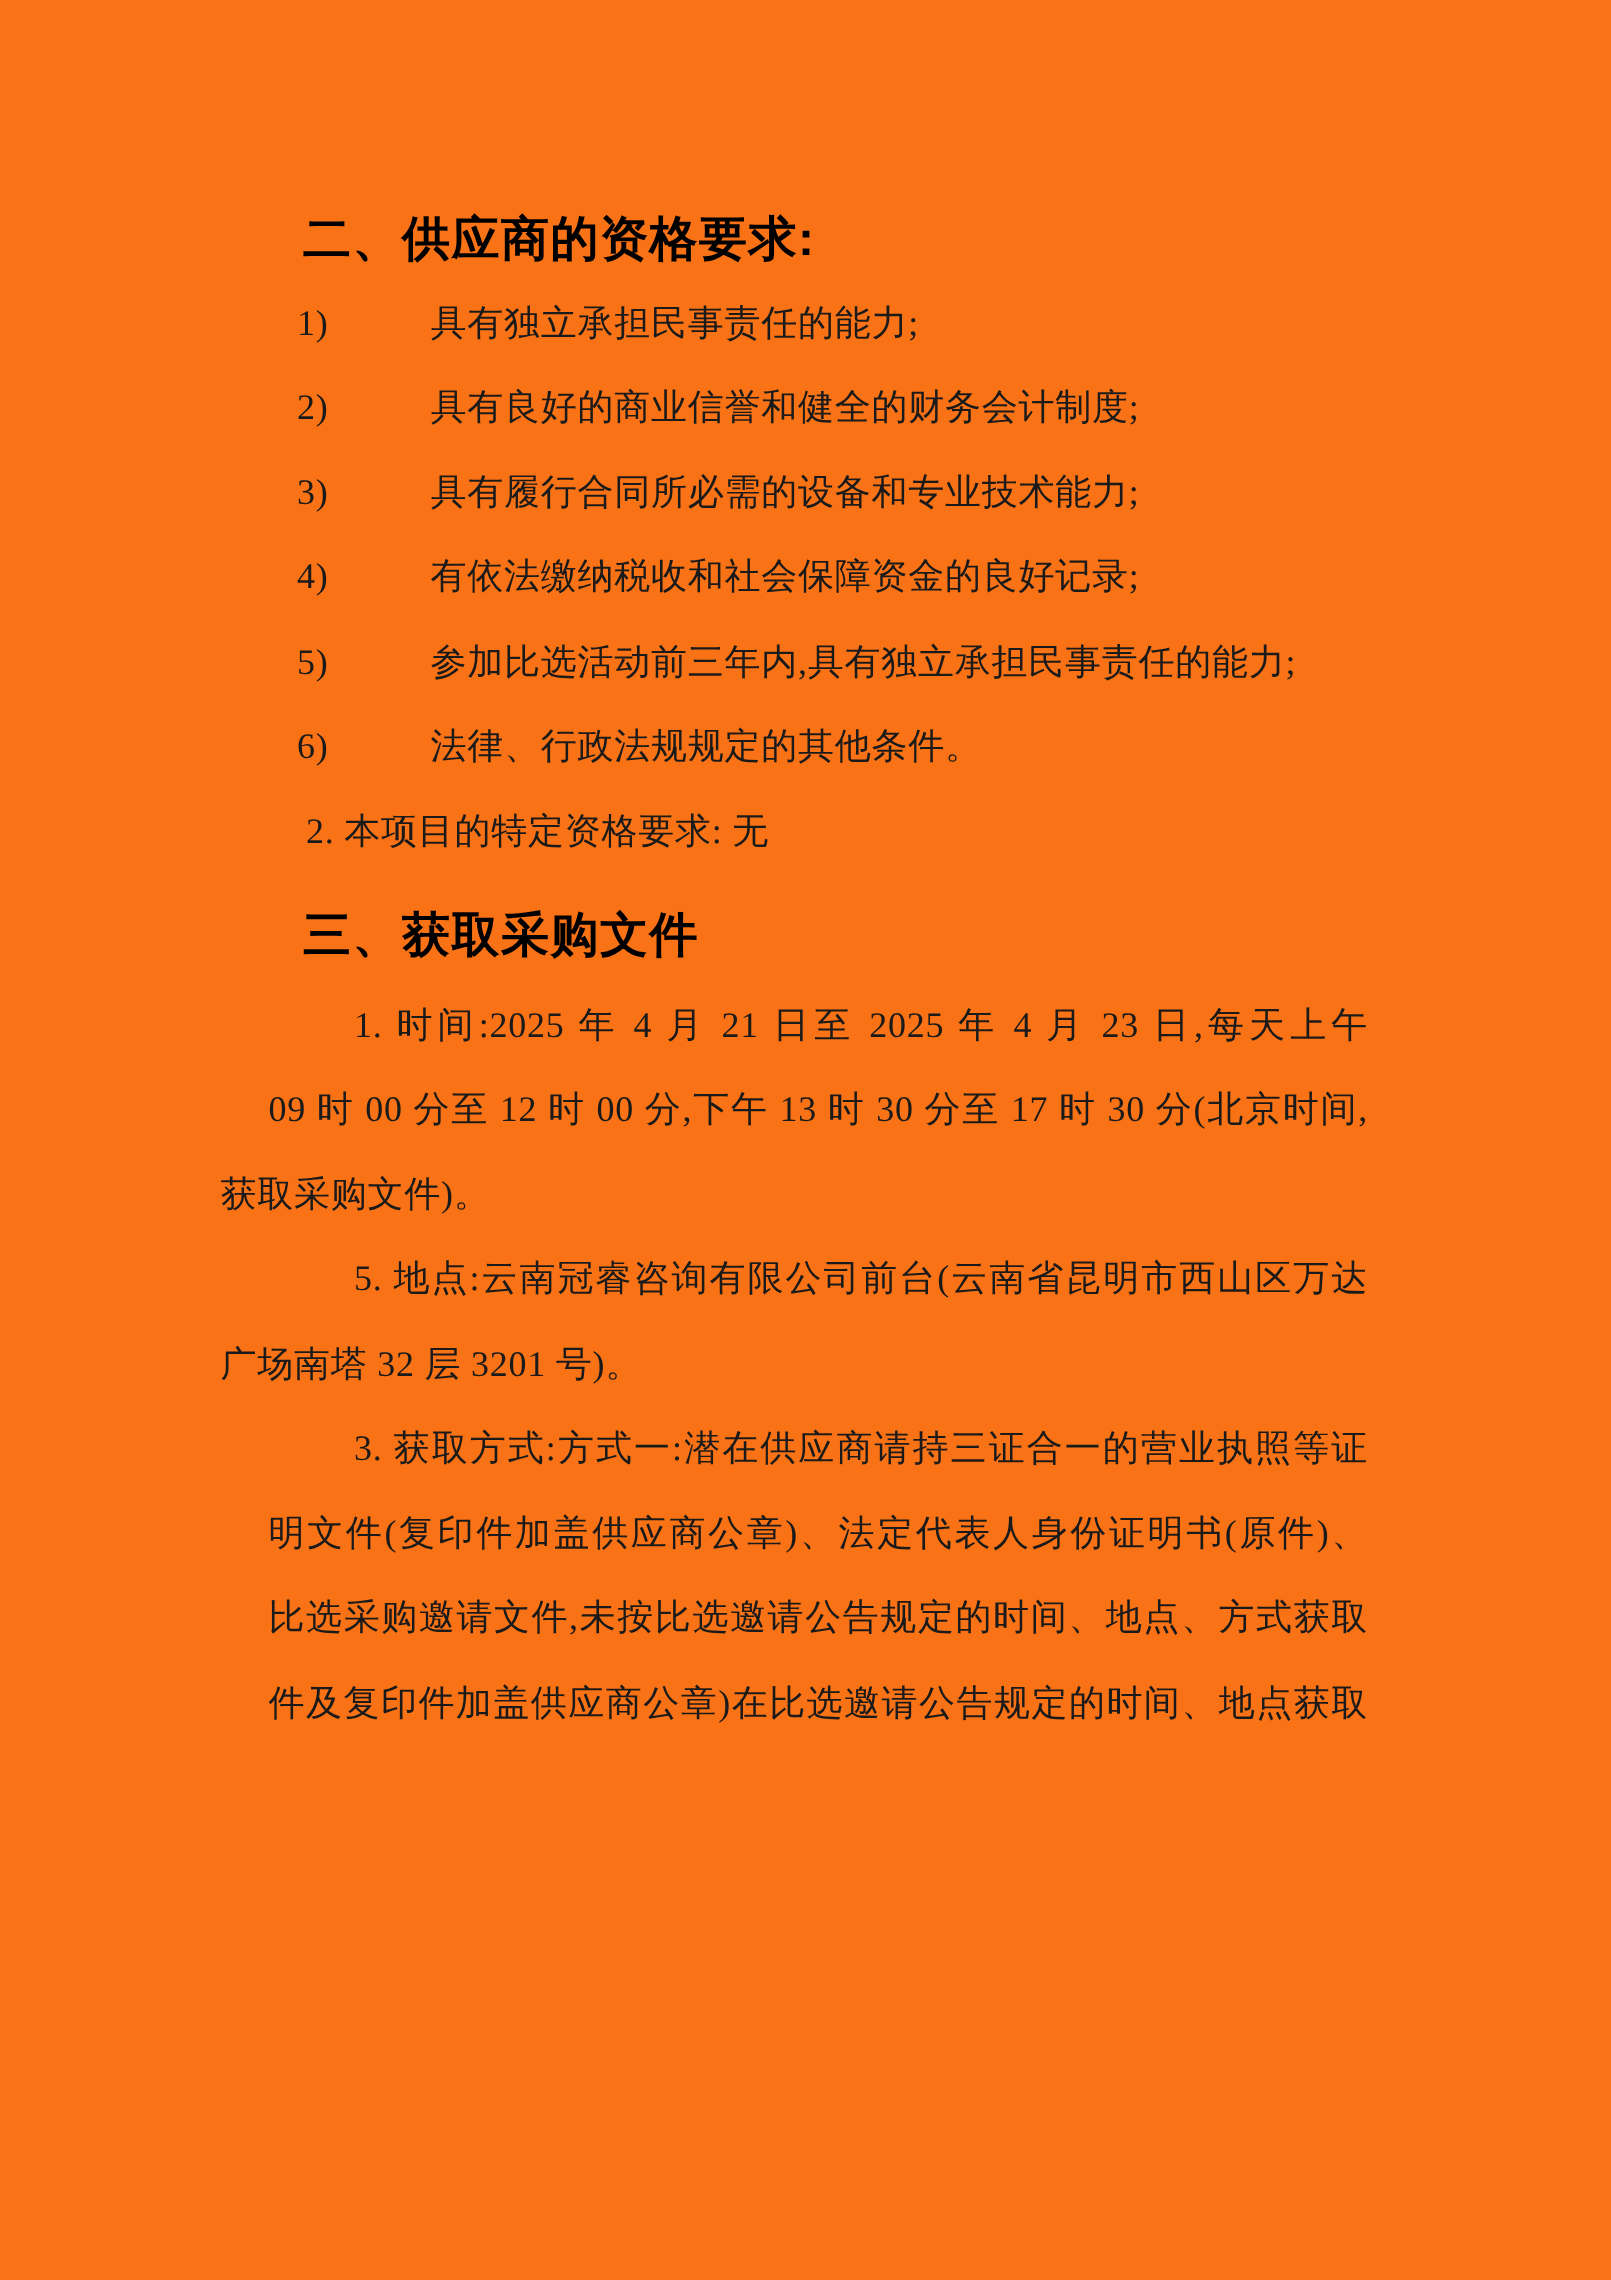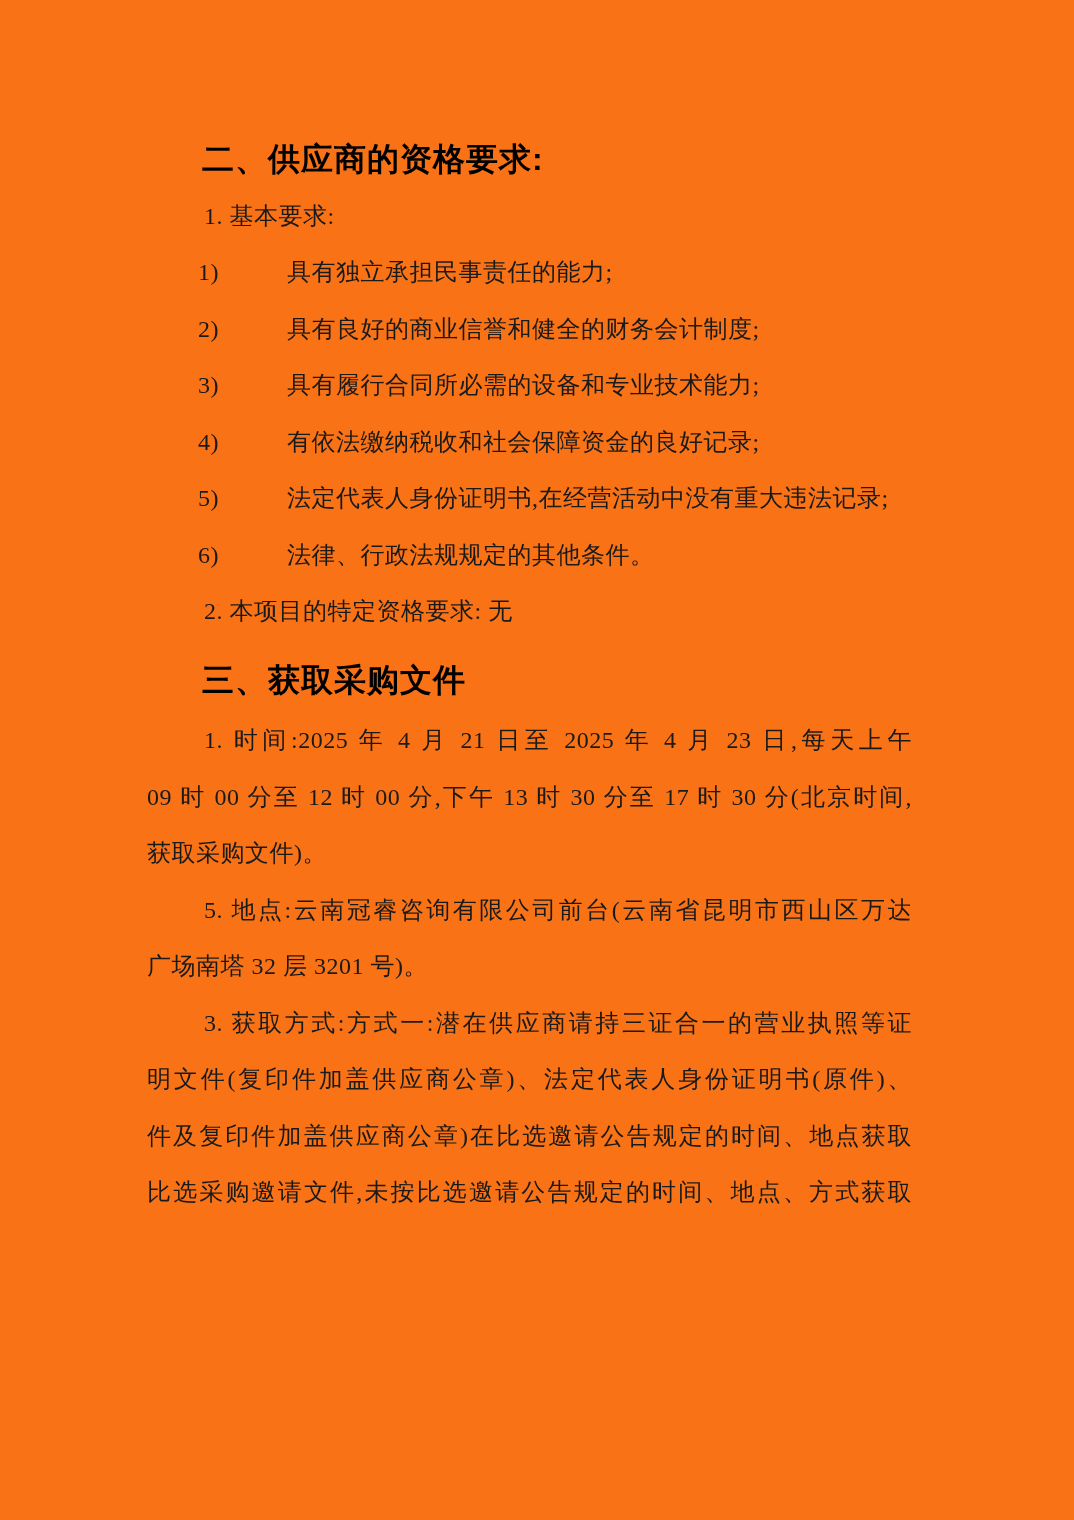--- a/index.html
+++ b/index.html
@@ -26,20 +26,21 @@
     line-height: 56.5px;
     font-size: 24px;
     letter-spacing: 0.5px;
     white-space: nowrap;
   }
   .jst {
     text-align: justify;
     text-align-last: justify;
     text-justify: inter-character;
     white-space: normal;
+    margin-left: 32px;
   }
   .ind {
     text-indent: 57px;
   }
   .heading {
     font-family: "Liberation Sans", "DejaVu Sans", sans-serif;
     font-weight: bold;
     font-size: 32px;
     color: #000000;
     text-indent: 55px;
@@ -58,51 +59,50 @@
     text-indent: 0;
   }
 </style>
 </head>
 <body>
 
 <div class="page">
 
   <div class="ln heading">二、供应商的资格要求:</div>
 
-  <div class="ln ind">1. 基本要求:</div>
 
   <div class="ln item">
     <span class="num">1)</span><span>具有独立承担民事责任的能力;</span>
   </div>
   <div class="ln item">
     <span class="num">2)</span><span>具有良好的商业信誉和健全的财务会计制度;</span>
   </div>
   <div class="ln item">
     <span class="num">3)</span><span>具有履行合同所必需的设备和专业技术能力;</span>
   </div>
   <div class="ln item">
     <span class="num">4)</span><span>有依法缴纳税收和社会保障资金的良好记录;</span>
   </div>
   <div class="ln item">
-    <span class="num">5)</span><span>法定代表人身份证明书,在经营活动中没有重大违法记录;</span>
+    <span class="num">5)</span><span>参加比选活动前三年内,具有独立承担民事责任的能力;</span>
   </div>
   <div class="ln item">
     <span class="num">6)</span><span>法律、行政法规规定的其他条件。</span>
   </div>
 
   <div class="ln ind">2. 本项目的特定资格要求: 无</div>
 
   <div class="ln heading heading-3">三、获取采购文件</div>
 
   <div class="ln jst ind para-first">1. 时间:2025 年 4 月 21 日至 2025 年 4 月 23 日,每天上午</div>
   <div class="ln jst">09 时 00 分至 12 时 00 分,下午 13 时 30 分至 17 时 30 分(北京时间,</div>
   <div class="ln">获取采购文件)。</div>
 
   <div class="ln jst ind">5. 地点:云南冠睿咨询有限公司前台(云南省昆明市西山区万达</div>
   <div class="ln">广场南塔 32 层 3201 号)。</div>
 
   <div class="ln jst ind">3. 获取方式:方式一:潜在供应商请持三证合一的营业执照等证</div>
   <div class="ln jst">明文件(复印件加盖供应商公章)、法定代表人身份证明书(原件)、</div>
+  <div class="ln jst">比选采购邀请文件,未按比选邀请公告规定的时间、地点、方式获取</div>
   <div class="ln jst">件及复印件加盖供应商公章)在比选邀请公告规定的时间、地点获取</div>
-  <div class="ln jst">比选采购邀请文件,未按比选邀请公告规定的时间、地点、方式获取</div>
 
 
 </div>
 
 </body></html>

